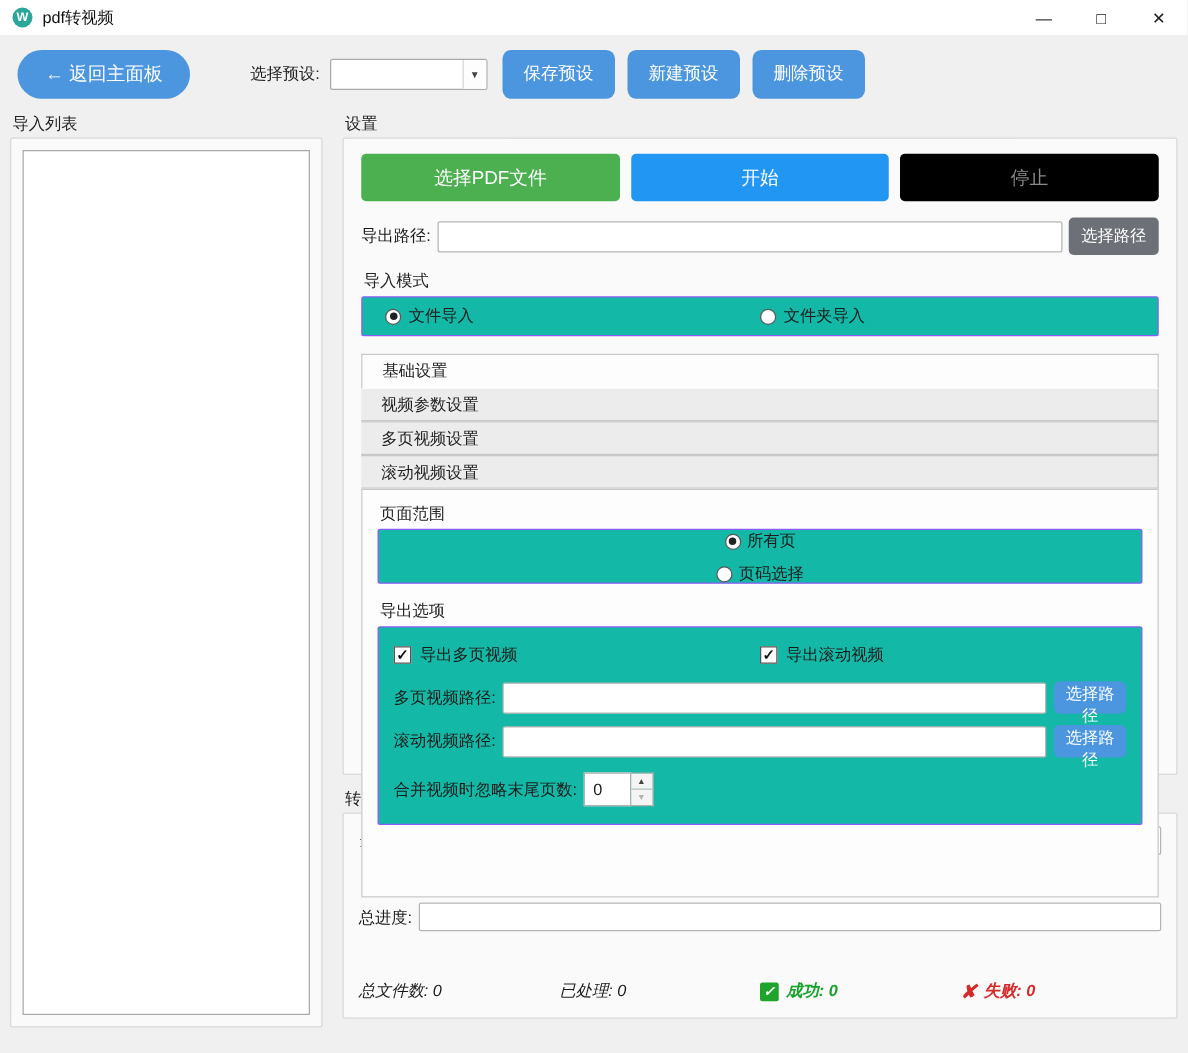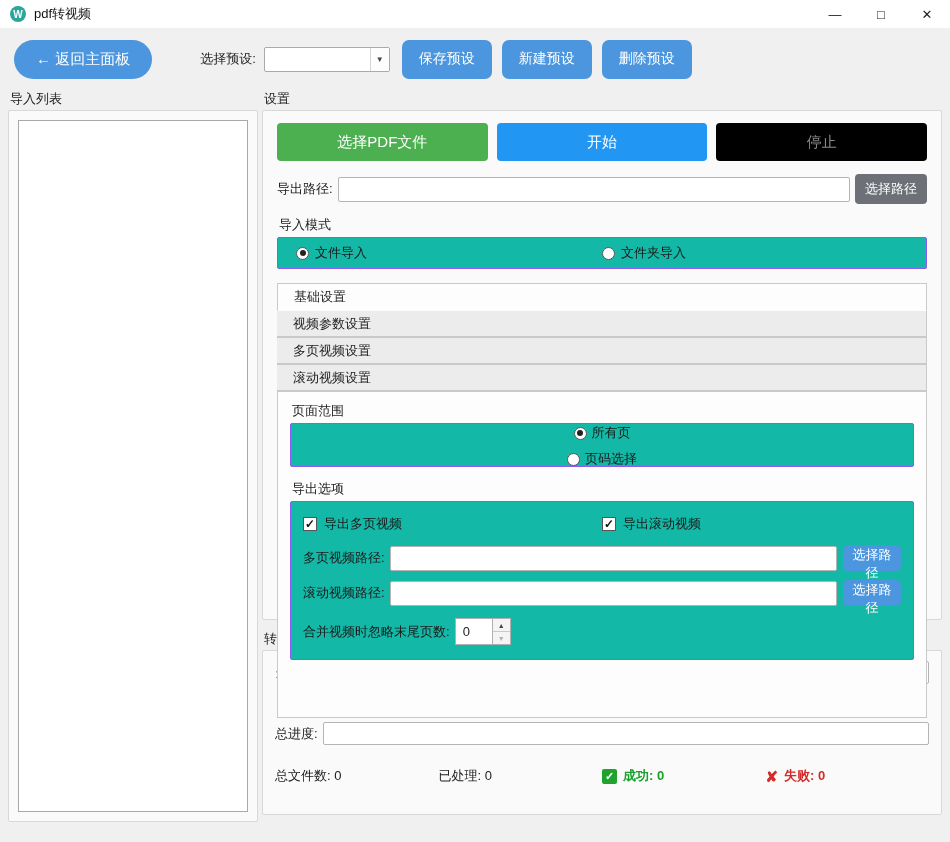--- a/index.html
+++ b/index.html
@@ -25,21 +25,21 @@
   .back-btn { background:#4b96de; height:39px; padding:0 22px; border-radius:20px; font-size:15px; }
   .preset-label { margin-left:48px; font-size:13px; color:#222; }
   .combo { margin-left:8px; width:126px; height:25px; background:#fff; border:1px solid #aaaaaa;
     border-radius:2px; display:flex; align-items:stretch; }
   .combo-value { flex:1; padding:3px 6px; font-size:12px; color:#222; }
   .combo-arrow { width:19px; display:flex; align-items:center; justify-content:center;
     font-size:8px; color:#444; border-left:1px solid #d5d5d5; background:#fdfdfd; }
   .preset-btn { background:#4b96de; height:39px; width:90px; border-radius:7px; font-size:14px; margin-left:10px; }
   .preset-btn.first { margin-left:12px; }
   
-  .content { display:flex; gap:4px; padding:0 8px; }
+  .content { display:flex; gap:16px; padding:0 8px; }
   .left-col { width:250px; }
   .right-col { flex:1; }
   .section-label { height:18px; line-height:18px; margin:0 0 2px 2px; font-size:13px; color:#222; }
   .groupbox { background:#fafafa; border:1px solid #d8d8d8; border-radius:2px; }
   
   .left-group { height:712px; padding:9px; }
   .listbox { width:100%; height:100%; background:#fff; border:1px solid #a9a9a9; }
   
   .settings-group { height:510px; padding:12px 14px; }
   .big-btn-row { display:flex; gap:9px; }
@@ -91,21 +91,21 @@
   .spin-up, .spin-down { flex:1; display:flex; align-items:center; justify-content:center;
     font-size:7px; color:#444; background:#f4f4f4; cursor:pointer; }
   .spin-down { border-top:1px solid #c9c9c9; color:#b0b0b0; }
   
   .progress-label { margin-top:10px; }
   .progress-group { height:165px; padding:10px 12px; }
   .prog-row { display:flex; align-items:center; }
   .prog-row .lbl { white-space:nowrap; margin-right:5px; }
   .prog-bar { flex:1; height:23px; border:1px solid #b5b5b5; border-radius:2px; background:#fff; }
   .prog-row.second { margin-top:38px; }
-  .stats-row { margin-top:22px; display:flex; align-items:flex-end; }
+  .stats-row { margin-top:39px; display:flex; align-items:flex-end;font-style:italic; }
   .stat { width:25%; display:flex; align-items:center; gap:6px; font-size:13px; }
   .stat.success { color:#18a12b; font-weight:bold; }
   .stat.failed { color:#d42a2a; font-weight:bold; }
   .success-icon { width:15px; height:15px; background:#1fa32d; color:#fff; border-radius:2px;
     display:inline-flex; align-items:center; justify-content:center; font-size:11px; font-weight:bold; flex:none; }
   .failure-icon { color:#d42a2a; font-size:15px; font-weight:bold; line-height:15px; flex:none; }
 </style>
 </head>
 <body>
 

